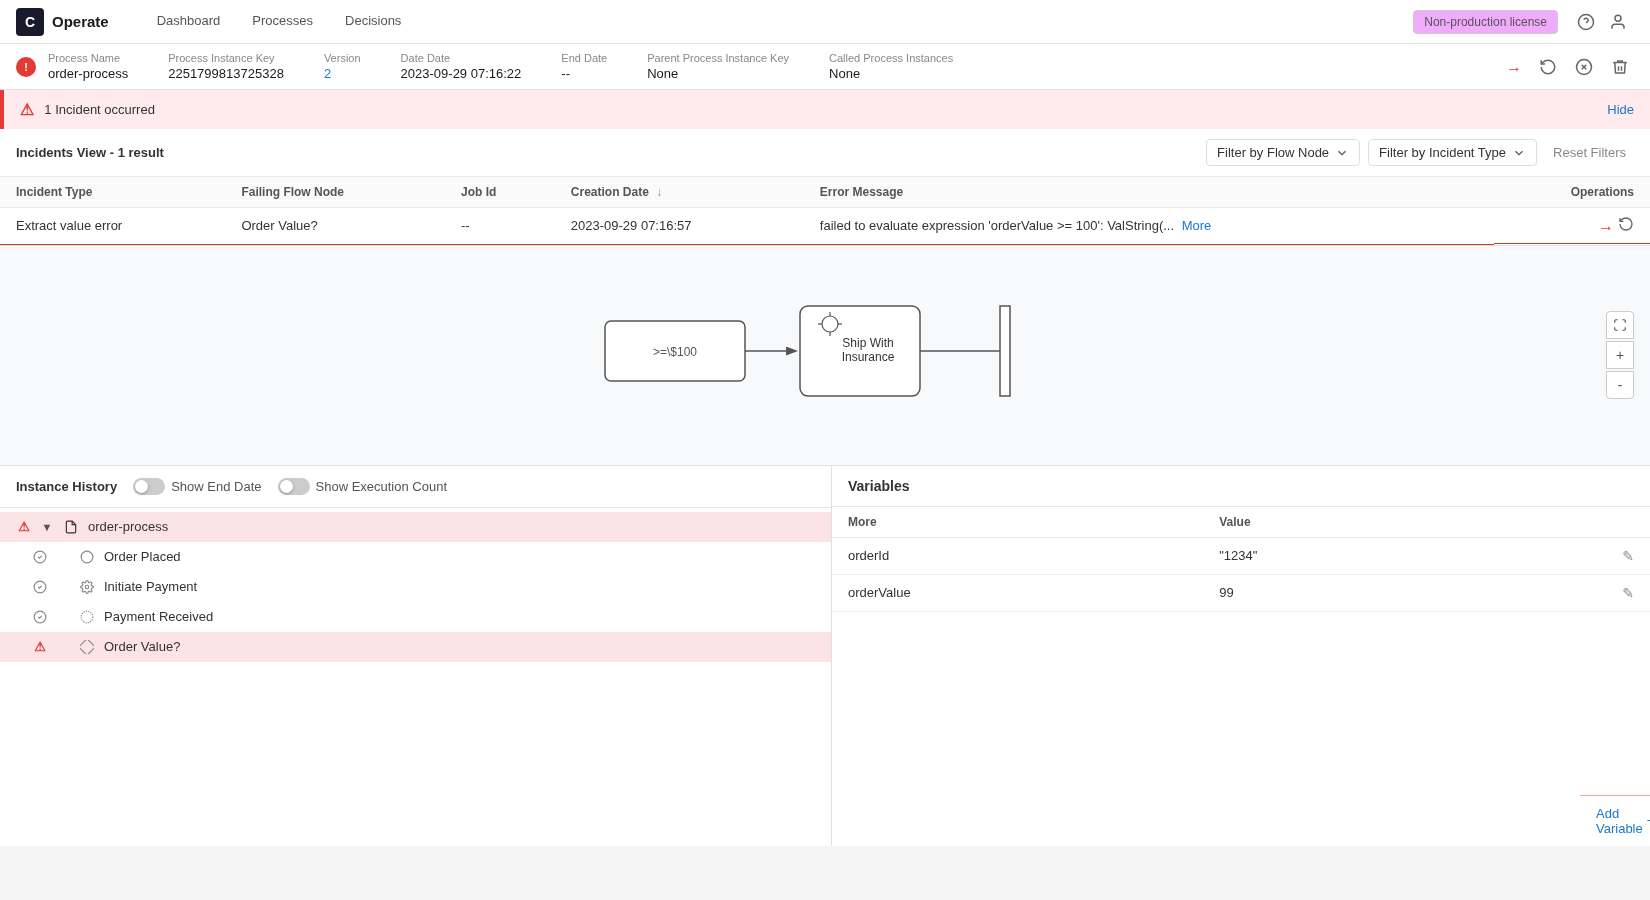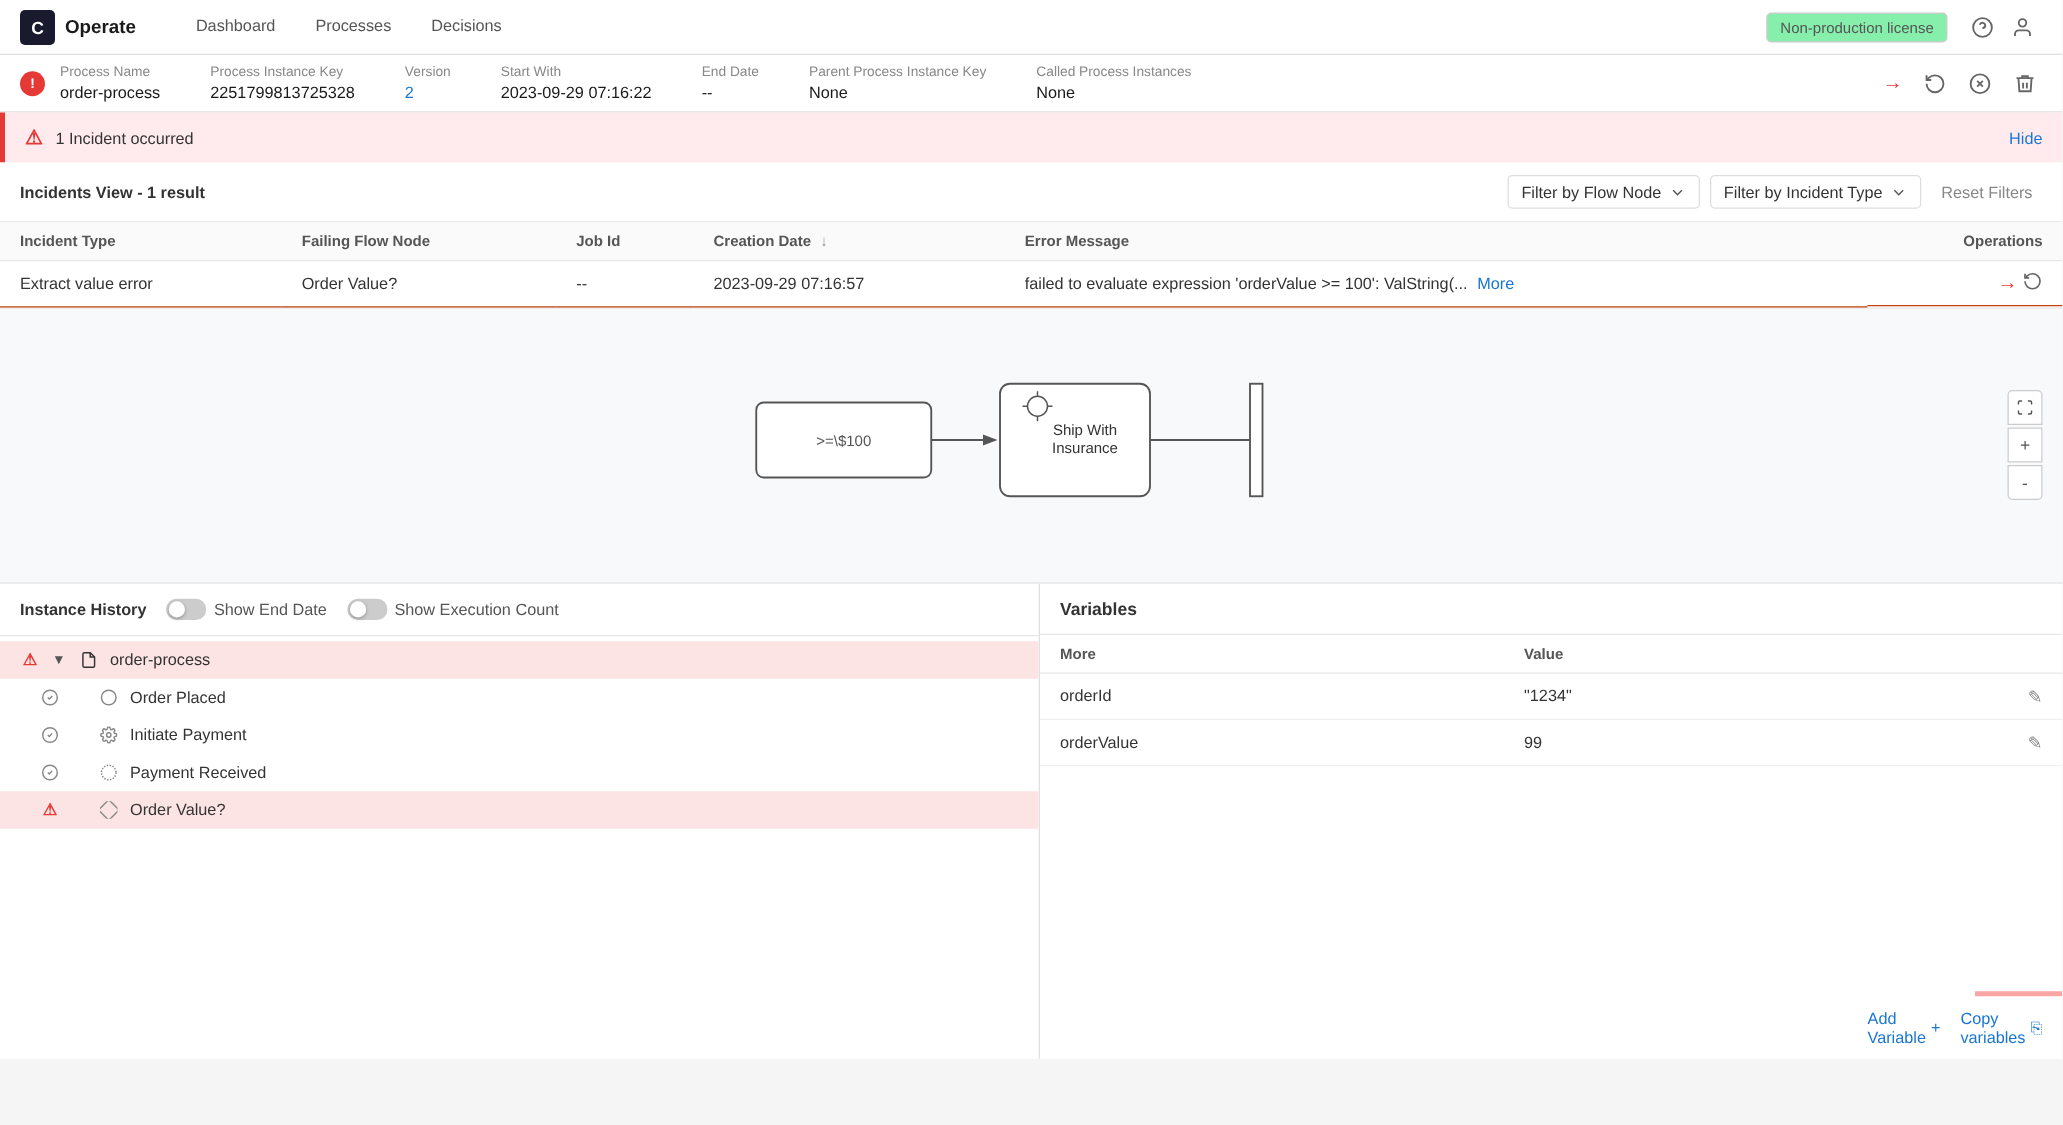--- a/index.html
+++ b/index.html
@@ -1,21 +1,21 @@
 <!DOCTYPE html>
 <html><head>
   <meta charset="utf-8">
   <style>
     * { box-sizing: border-box; margin: 0; padding: 0; }
     body { font-family: -apple-system, BlinkMacSystemFont, 'Segoe UI', Arial, sans-serif; font-size: 13px; background: #f5f5f5; color: #333; width: 1650px; min-height: 900px; overflow-x: hidden; }
     .nav-logo { width: 28px; height: 28px; background: #1a1a2e; border-radius: 4px; display: flex; align-items: center; justify-content: center; color: #fff; font-weight: 700; font-size: 14px; margin-right: 8px; }
     .nav-app-name { font-weight: 600; font-size: 15px; margin-right: 32px; color: #1a1a1a; }
     .nav-links { display: flex; gap: 0; }
     .nav-link { padding: 0 16px; height: 32px; display: flex; align-items: center; font-size: 13px; color: #555; cursor: pointer; border-bottom: 2px solid transparent; }
-    .nav-license-badge { background: #86efac; border: 1px solid #ccc; border-radius: 4px; padding: 4px 10px; font-size: 12px; color: #555; margin-right: 12px; cursor: pointer; }
+    .nav-license-badge { background: #f0abfc; border: 1px solid #ccc; border-radius: 4px; padding: 4px 10px; font-size: 12px; color: #555; margin-right: 12px; cursor: pointer; }
     .nav-icon-btn { width: 32px; height: 32px; display: flex; align-items: center; justify-content: center; color: #666; cursor: pointer; border-radius: 50%; }
 
     
     .process-info-bar { background: #fff; border-bottom: 1px solid #e0e0e0; padding: 8px 16px; display: flex; align-items: center; gap: 0; }
     .process-error-icon { width: 20px; height: 20px; border-radius: 50%; background: #e53935; color: #fff; display: flex; align-items: center; justify-content: center; font-size: 11px; font-weight: 700; margin-right: 12px; flex-shrink: 0; }
     .process-meta { display: flex; gap: 40px; flex: 1; }
     .meta-group { display: flex; flex-direction: column; gap: 2px; }
     .meta-label { font-size: 11px; color: #888; }
     .meta-value { font-size: 13px; color: #1a1a1a; font-weight: 400; }
     .meta-value-link { font-size: 13px; color: #1976d2; cursor: pointer; }
@@ -67,21 +67,21 @@
     .hist-name { font-size: 13px; color: #333; }
     .hist-indent { padding-left: 32px; }
 
     
     .variables-panel { flex: 1; background: #fff; overflow-y: auto; }
     .variables-header { padding: 12px 16px; font-size: 14px; font-weight: 600; border-bottom: 1px solid #e8e8e8; }
     .variables-table { width: 100%; border-collapse: collapse; }
     .variables-table th { padding: 8px 16px; font-size: 12px; font-weight: 600; color: #555; border-bottom: 1px solid #e8e8e8; text-align: left; }
     .variables-table td { padding: 10px 16px; font-size: 13px; border-bottom: 1px solid #f0f0f0; vertical-align: middle; }
     .var-edit-btn { color: #888; cursor: pointer; font-size: 14px; }
-    .variables-footer { padding: 10px 16px; display: flex; gap: 16px; border-top: 4px solid #fca5a5; position: absolute; bottom: 0; left: 748px; right: 0; background: #fff; justify-content: flex-end; }
+    .variables-footer { padding: 10px 16px; display: flex; gap: 16px; border-top: 1px solid #fca5a5; position: absolute; bottom: 0; left: 748px; right: 0; background: #fff; }
     .var-action-btn { color: #1976d2; cursor: pointer; font-size: 13px; display: flex; align-items: center; gap: 4px; }
   </style>
 </head>
 <body>
 
 <nav style="display:flex;align-items:center;background:#fff;border-bottom:1px solid #e0e0e0;height:44px;padding:0 16px;gap:0;">
   <div class="nav-logo">C</div>
   <span class="nav-app-name">Operate</span>
   <div class="nav-links">
     <span class="nav-link">Dashboard</span>
@@ -114,21 +114,21 @@
     </div>
     <div class="meta-group">
       <span class="meta-label">Process Instance Key</span>
       <span class="meta-value">2251799813725328</span>
     </div>
     <div class="meta-group">
       <span class="meta-label">Version</span>
       <span class="meta-value-link">2</span>
     </div>
     <div class="meta-group">
-      <span class="meta-label">Start With</span>
+      <span class="meta-label">Date Date</span>
       <span class="meta-value">2023-09-29 07:16:22</span>
     </div>
     <div class="meta-group">
       <span class="meta-label">End Date</span>
       <span class="meta-value">--</span>
     </div>
     <div class="meta-group">
       <span class="meta-label">Parent Process Instance Key</span>
       <span class="meta-value">None</span>
     </div>

